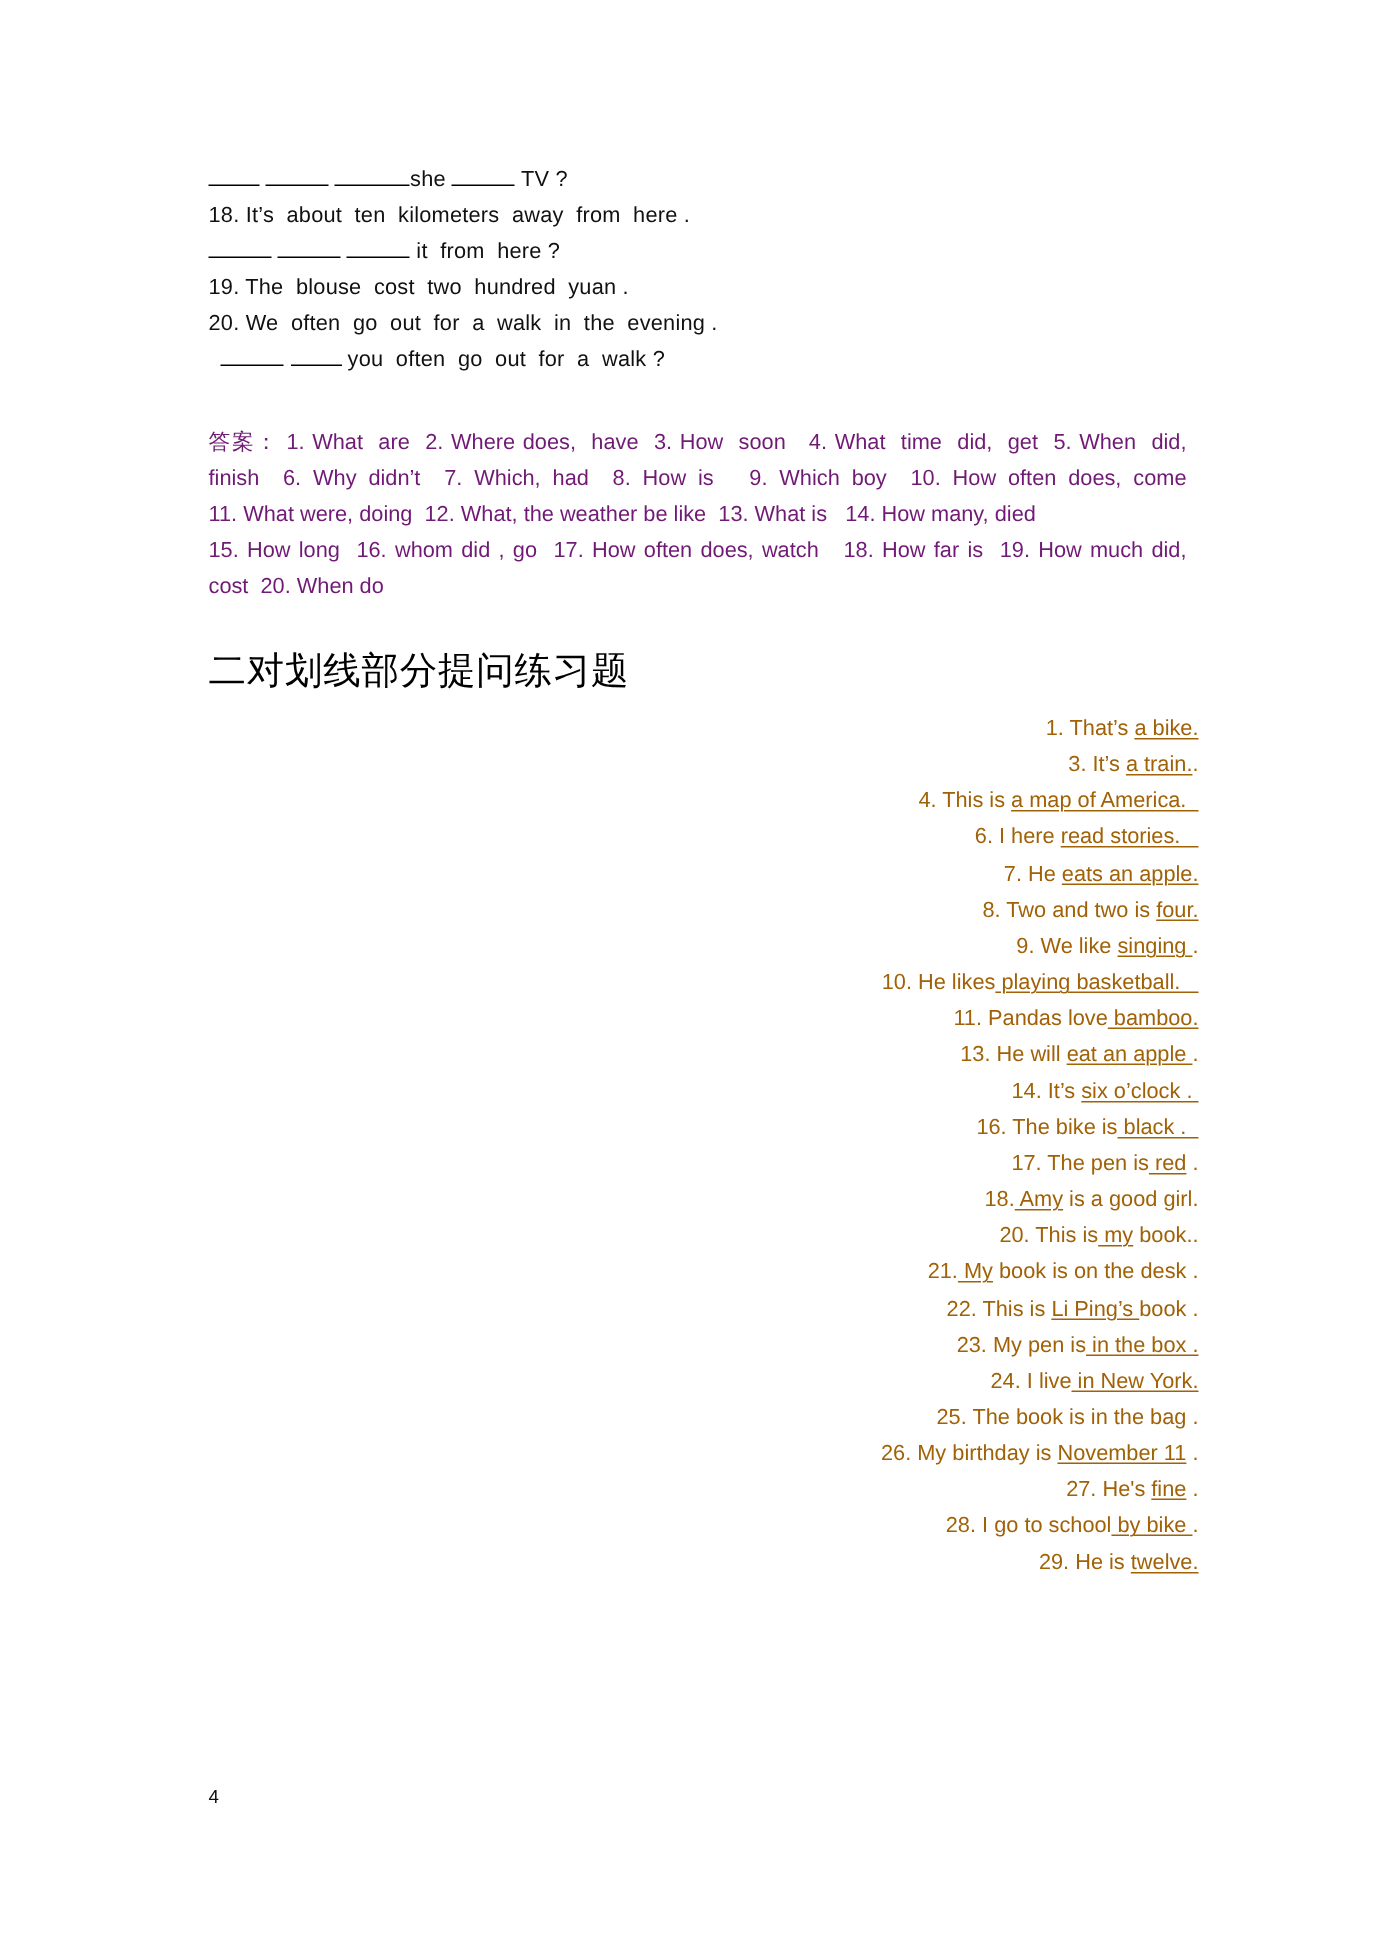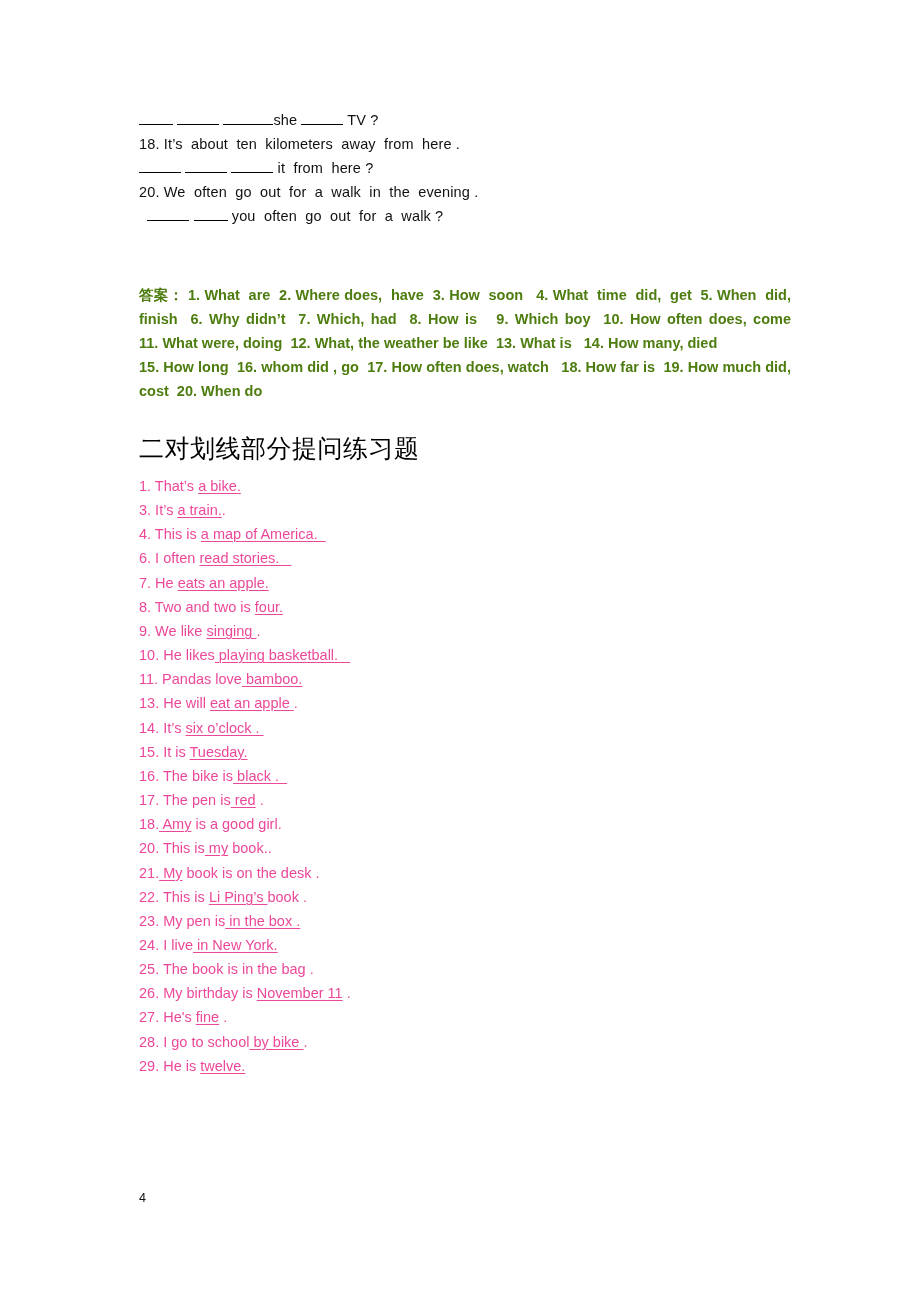--- a/index.html
+++ b/index.html
@@ -52,61 +52,61 @@
   
   .answer-block {
     position: absolute;
     left: 139px;
     top: 283px;
     width: 652px;
     font-size: 14.5px;
     line-height: 24px;
     text-align: justify;
     text-justify: inter-word;
-    color: #4d7c0f;
-    font-weight: bold;
+    color: #701a75;
   }
   .answer-block .ans-line {
     display: block;
     white-space: pre-wrap;
   }
   .answer-block .ans-line.justified {
     text-align: justify;
     text-align-last: justify;
   }
 
   
   .section-heading {
     position: absolute;
     left: 139px;
     top: 432px;
     font-size: 25px;
     line-height: 34px;
     font-weight: 400;
-    font-family: Liberation Serif, serif;
+    font-family: Liberation Mono, monospace;
     letter-spacing: 0.5px;
     color: #000;
     white-space: nowrap;
   }
 
   
   .practice-list {
     position: absolute;
     left: 139px;
     top: 474px;
     width: 660px;
     list-style: none;
     margin: 0;
     padding: 0;
   }
   .practice-list li {
     font-size: 14.5px;
     line-height: 24.15px;
     white-space: pre;
-    color: #ec4899;
+    color: #a16207;
+    text-align: right;
   }
   .u {
     text-decoration: underline;
     text-decoration-thickness: 1px;
     text-underline-offset: 2px;
   }
 
   
   .page-number {
     position: absolute;
@@ -119,47 +119,47 @@
 </style>
 </head>
 <body>
 
 <div class="page">
 
   <div class="top-block">
       <div class="q-line"><span class="blank b-sm"></span> <span class="blank b-md"></span> <span class="blank b-lg"></span>she <span class="blank b-md"></span> TV ?</div>
       <div class="q-line">18. It’s  about  ten  kilometers  away  from  here .</div>
       <div class="q-line"><span class="blank b-md"></span> <span class="blank b-md"></span> <span class="blank b-md"></span> it  from  here ?</div>
+      <div class="q-line">19. The  blouse  cost  two  hundred  yuan .</div>
       <div class="q-line">20. We  often  go  out  for  a  walk  in  the  evening .</div>
       <div class="q-line">  <span class="blank b-md"></span> <span class="blank b-sm"></span> you  often  go  out  for  a  walk ?</div>
     </div>
 
   <div class="answer-block">
       <span class="ans-line justified">答案： 1. What  are  2. Where does,  have  3. How  soon   4. What  time  did,  get  5. When  did,</span>
       <span class="ans-line justified">finish  6. Why didn’t  7. Which, had  8. How is   9. Which boy  10. How often does, come</span>
       <span class="ans-line">11. What were, doing  12. What, the weather be like  13. What is   14. How many, died</span>
       <span class="ans-line justified">15. How long  16. whom did , go  17. How often does, watch   18. How far is  19. How much did,</span>
       <span class="ans-line">cost  20. When do</span>
     </div>
 
   <div class="section-heading">二对划线部分提问练习题</div>
 
   <ul class="practice-list">
       <li><span>1.</span><span> That’s </span><span class="u">a bike.</span></li>
       <li><span>3.</span><span> It’s </span><span class="u">a train.</span><span>.</span></li>
       <li><span>4.</span><span> This is </span><span class="u">a map of America.  </span></li>
-      <li><span>6.</span><span> I often </span><span class="u">read stories.   </span></li>
+      <li><span>6.</span><span> I here </span><span class="u">read stories.   </span></li>
       <li><span>7.</span><span> He </span><span class="u">eats an apple.</span></li>
       <li><span>8.</span><span> Two and two is </span><span class="u">four.</span></li>
       <li><span>9.</span><span> We like </span><span class="u">singing </span><span>.</span></li>
       <li><span>10.</span><span> He likes</span><span class="u"> playing basketball.   </span></li>
       <li><span>11.</span><span> Pandas love</span><span class="u"> bamboo.</span></li>
       <li><span>13.</span><span> He will </span><span class="u">eat an apple </span><span>.</span></li>
       <li><span>14.</span><span> It’s </span><span class="u">six o’clock . </span></li>
-      <li><span>15.</span><span> It is </span><span class="u">Tuesday.</span></li>
       <li><span>16.</span><span> The bike is</span><span class="u"> black .  </span></li>
       <li><span>17.</span><span> The pen is</span><span class="u"> red</span><span> .</span></li>
       <li><span>18.</span><span class="u"> Amy</span><span> is a good girl.</span></li>
       <li><span>20.</span><span> This is</span><span class="u"> my</span><span> book..</span></li>
       <li><span>21.</span><span class="u"> My</span><span> book is on the desk .</span></li>
       <li><span>22.</span><span> This is </span><span class="u">Li Ping’s </span><span>book .</span></li>
       <li><span>23.</span><span> My pen is</span><span class="u"> in the box .</span></li>
       <li><span>24.</span><span> I live</span><span class="u"> in New York.</span></li>
       <li><span>25.</span><span> The book is in the bag .</span></li>
       <li><span>26.</span><span> My birthday is </span><span class="u">November 11</span><span> .</span></li>

